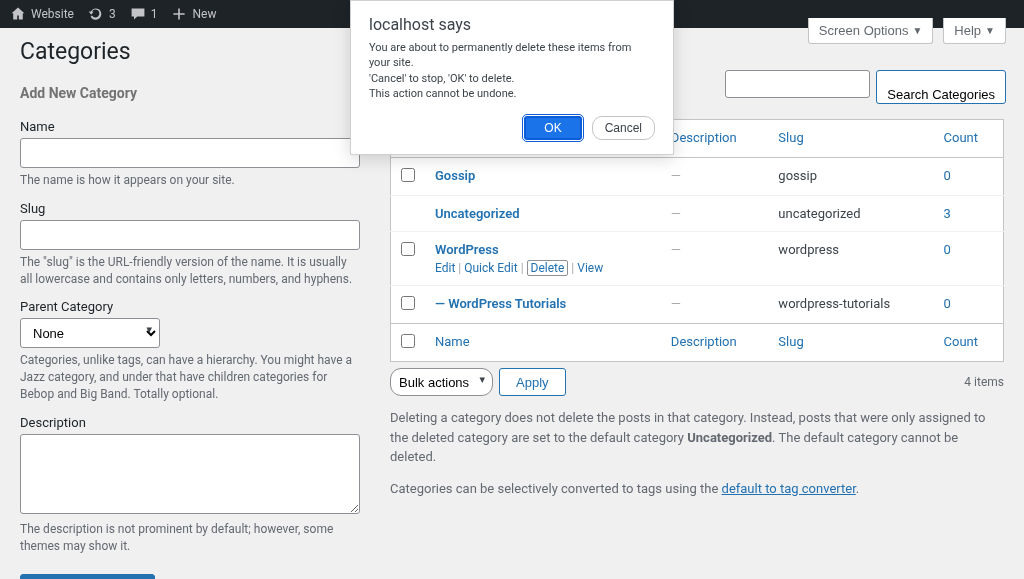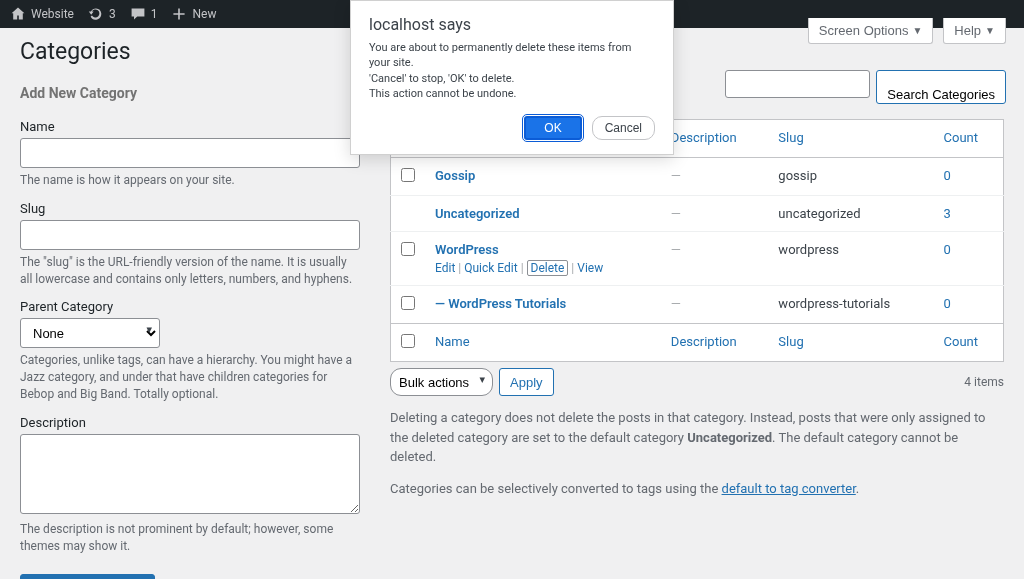--- a/index.html
+++ b/index.html
@@ -31,21 +31,21 @@
     .form-field select { height: 30px; width: 140px; }
     .form-field textarea { height: 80px; resize: vertical; }
     .form-field p { font-size: 12px; color: #646970; margin-top: 4px; line-height: 1.4; }
     .primary-btn { background: #2271b1; border: 1px solid #2271b1; color: #fff; padding: 6px 12px; border-radius: 3px; cursor: pointer; font-size: 13px; margin-top: 8px; }
 
     .tablenav { display: flex; justify-content: space-between; align-items: center; }
     .bulk { display: flex; gap: 6px; }
     .bulk select { border: 1px solid #8c8f94; height: 28px; border-radius: 11px; padding: 0 22px 0 8px; font-size: 13px; background: #fff; appearance: none; position: relative; }
     .select-wrap { position: relative; display: inline-block; }
     .select-wrap::after { content: '▾'; position: absolute; right: 8px; top: 5px; font-size: 11px; color: #3c434a; pointer-events: none; }
-    .apply-btn { background: #fff; border: 1px solid #2271b1; color: #2271b1; padding: 0 10px; height: 28px; border-radius: 3px; cursor: pointer; font-size: 13px; }
+    .apply-btn { background: #fff; border: 1px solid #2271b1; color: #2271b1; padding: 0 16px; height: 28px; border-radius: 3px; cursor: pointer; font-size: 13px; }
     .items-count { font-size: 12px; color: #646970; }
 
     table.categories { width: 100%; border-collapse: collapse; margin-top: 6px; border: 1px solid #c3c4c7; background: #fff; }
     table.categories th, table.categories td { padding: 10px 10px; text-align: left; vertical-align: top; }
     table.categories thead th, table.categories tfoot th { border-bottom: 1px solid #c3c4c7; font-weight: 400; color: #2271b1; font-size: 13px; }
     table.categories thead th a, table.categories tfoot th a { color: #2271b1; text-decoration: none; }
     table.categories tfoot th { border-top: 1px solid #c3c4c7; border-bottom: none; }
     table.categories tbody tr { border-bottom: 1px solid #eef0f1; }
     table.categories tbody tr:last-child { border-bottom: none; }
     .check-col { width: 28px; }

